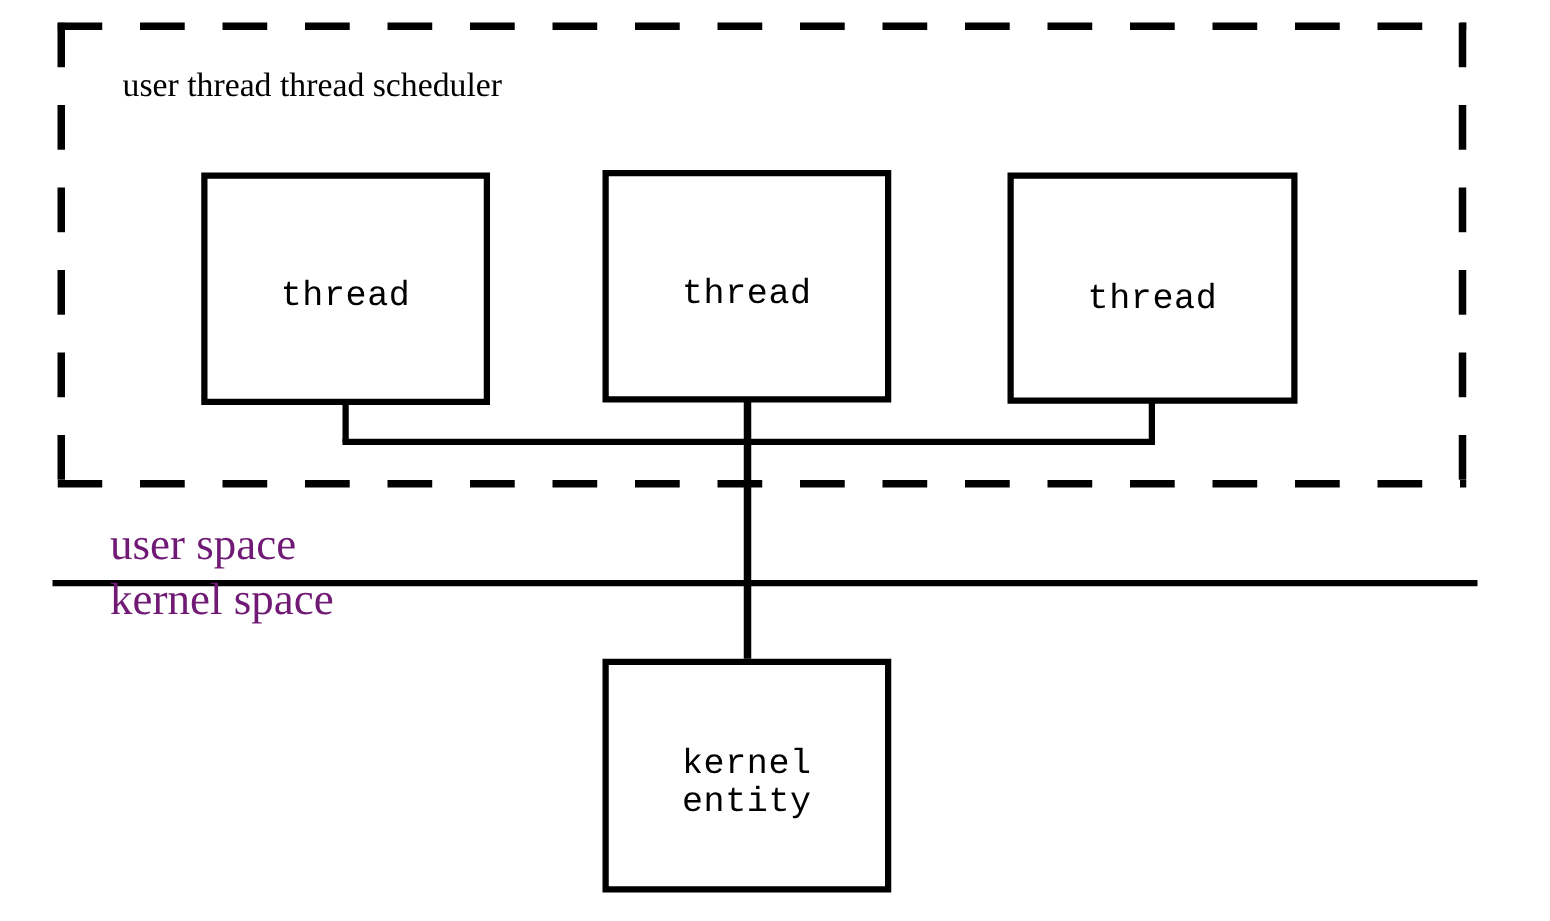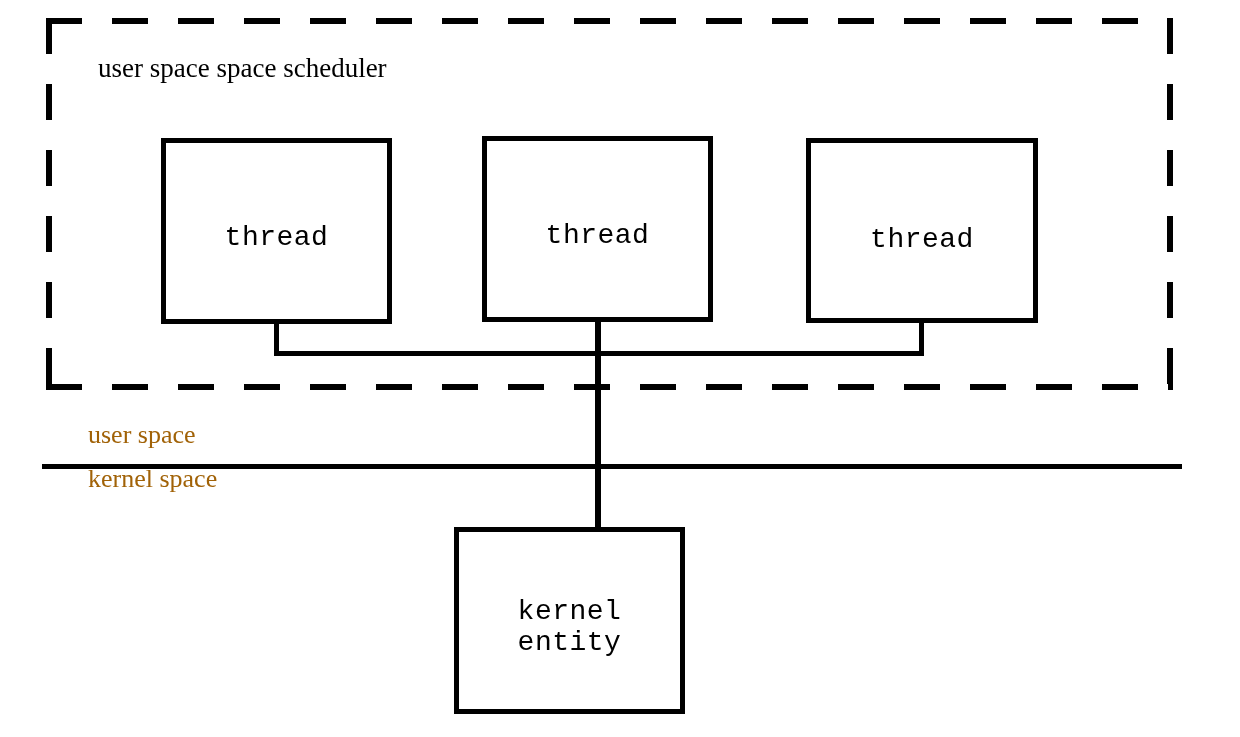--- a/index.html
+++ b/index.html
@@ -56,23 +56,23 @@
     left: 98px;
     top: 52px;
     font-size: 27px;
     line-height: 32px;
     color: #000;
     white-space: nowrap;
   }
   .space-label {
     position: absolute;
     left: 88px;
-    font-size: 26px;
+    font-size: 36px;
     line-height: 30px;
-    color: #a16207;
+    color: #701a75;
     white-space: nowrap;
   }
   .label-user-space { top: 420px; }
   .label-kernel-space { top: 464px; }
 
   
   .box {
     position: absolute;
     box-sizing: border-box;
     border: 5px solid #000;
@@ -89,21 +89,21 @@
     text-align: right;
     white-space: pre;
     letter-spacing: 0.5px;
     margin-top: 12px;
   }
 
   .thread-box-1 { left: 161px; top: 138px; width: 231px; height: 186px; }
   .thread-box-2 { left: 482px; top: 136px; width: 231px; height: 186px; }
   .thread-box-3 { left: 806px; top: 138px; width: 232px; height: 185px; }
   .thread-box-3 .box-text { position: relative; top: 3px; }
-  .kernel-box   { left: 454px; top: 527px; width: 231px; height: 187px; }
+  .kernel-box   { left: 482px; top: 527px; width: 231px; height: 187px; }
 
   
   .line {
     position: absolute;
     background: #000;
   }
   .connector-h {
     left: 274px;
     top: 351px;
     width: 650px;
@@ -139,21 +139,21 @@
 
 <div id="canvas">
 
   <div class="dashed-region">
     <div class="dash-edge dash-top"></div>
     <div class="dash-edge dash-bottom"></div>
     <div class="dash-edge dash-left"></div>
     <div class="dash-edge dash-right"></div>
   </div>
 
-  <div class="region-title">user space space scheduler</div>
+  <div class="region-title">user thread thread scheduler</div>
 
   <div class="box thread-box-1">
     <span class="box-text">thread</span>
   </div>
 
   <div class="box thread-box-2">
     <span class="box-text">thread</span>
   </div>
 
   <div class="box thread-box-3">

